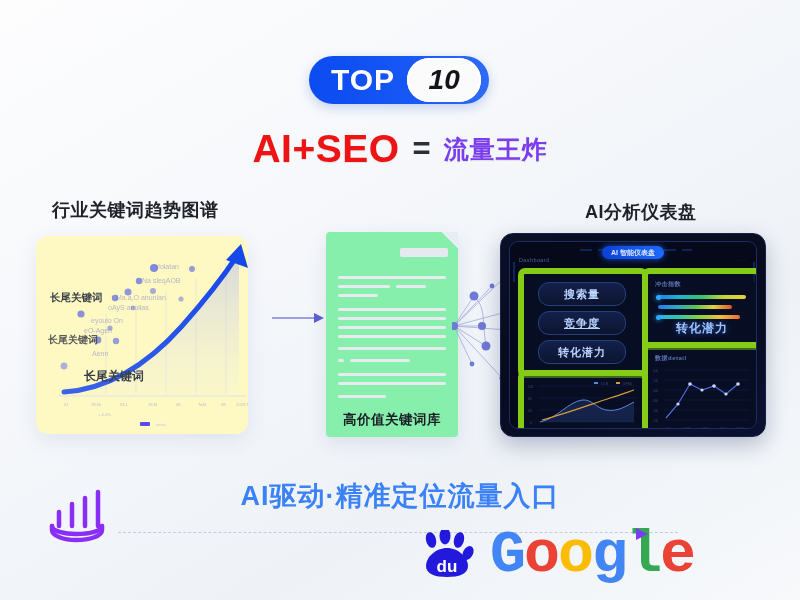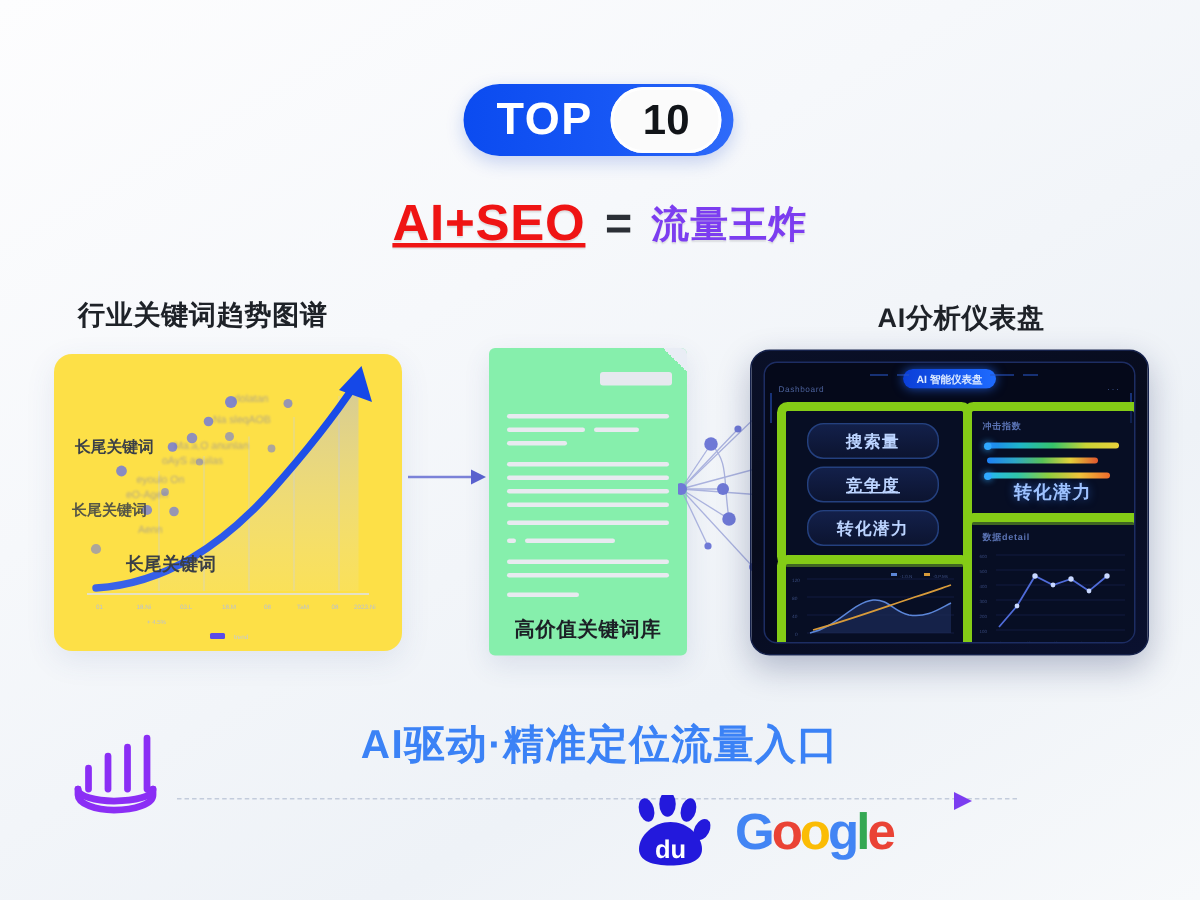--- a/index.html
+++ b/index.html
@@ -20,42 +20,42 @@
   }
   .top-badge .t-label{
     color:#ffffff;font-size:30px;font-weight:bold;letter-spacing:1px;
     margin-left:22px;line-height:1;
   }
   .top-badge .t-num-wrap{
     margin-left:12px;width:74px;height:44px;background:#fbfbfb;
     border-radius:23px;display:flex;align-items:center;justify-content:center;
     box-shadow:inset 0 0 0 2px #ffffff;
   }
-  .top-badge .t-num{color:#111418;font-size:28px;font-weight:bold;line-height:1;}
+  .top-badge .t-num{color:#111418;font-size:28px;font-weight:bold;line-height:1;font-style:italic;}
 
   
   .title-row{
     position:absolute;left:0;top:126px;width:800px;height:46px;
     display:flex;align-items:center;justify-content:center;
   }
-  .title-red{color:#ef1414;font-size:34px;font-weight:bold;letter-spacing:.5px;
-    text-shadow:0 1px 1px rgba(0,0,0,.10);text-decoration:underline;}
+  .title-red{color:#ef1414;font-size:39px;font-weight:bold;letter-spacing:.5px;
+    text-shadow:0 1px 1px rgba(0,0,0,.10);}
   .title-eq{color:#2b2f36;font-size:31px;font-weight:bold;margin:0 13px;}
   .title-purple{color:#7c3df0;font-size:25px;font-weight:bold;letter-spacing:1px;
     text-shadow:0 1px 1px rgba(0,0,0,.10);}
 
   
   .cap{position:absolute;color:#1e2228;font-size:18px;font-weight:bold;letter-spacing:.5px;}
   .cap-left{left:52px;top:198px;}
   .cap-right{left:585px;top:200px;}
 
   
   .card-chart{
-    position:absolute;left:36px;top:236px;width:232px;height:198px;
-    background:#fde047;border-radius:12px;
+    position:absolute;left:36px;top:236px;width:212px;height:198px;
+    background:#fef9c3;border-radius:12px;
     box-shadow:0 6px 20px rgba(60,80,140,.10);overflow:hidden;
   }
   .card-chart .chart-inner{position:absolute;inset:0;}
 
   .kw-label{position:absolute;color:#3a3f47;font-weight:bold;white-space:nowrap;}
   .kw1{left:14px;top:55px;font-size:10.5px;}
   .kw2{left:12px;top:97px;font-size:10px;opacity:.85;}
   .kw3{left:48px;top:132px;font-size:12px;}
 
   .blur-word{position:absolute;color:#5b62c8;opacity:.45;font-size:7px;filter:blur(.7px);white-space:nowrap;}
@@ -126,22 +126,22 @@
     position:absolute;left:0;top:478px;width:800px;text-align:center;
     color:#3b82f6;font-size:27px;font-weight:bold;letter-spacing:1px;
   }
   .bar-icon{position:absolute;left:46px;top:486px;width:70px;height:58px;}
   .dash-rule{position:absolute;left:118px;top:532px;width:560px;height:0;
     border-top:1px dashed #c3ccdc;}
 
   .logos{position:absolute;left:418px;top:524px;width:340px;height:62px;display:flex;align-items:center;}
   .baidu{display:flex;align-items:center;}
   .baidu-text{color:#e1241a;font-size:36px;font-weight:bold;margin-left:2px;letter-spacing:-1px;}
-  .google{font-size:34px;font-weight:bold;letter-spacing:-2px;margin-left:14px;line-height:1;
-    font-family:Liberation Sans, sans-serif;}
+  .google{font-size:60px;font-weight:bold;letter-spacing:-2px;margin-left:14px;line-height:1;
+    font-family:Liberation Mono, monospace;}
   .g-b{color:#4285f4;} .g-r{color:#ea4335;} .g-y{color:#fbbc05;} .g-g{color:#34a853;}
 </style>
 </head>
 <body>
 
 <div class="stage">
 
   <div class="top-badge">
     <span class="t-label">TOP</span>
     <span class="t-num-wrap">

